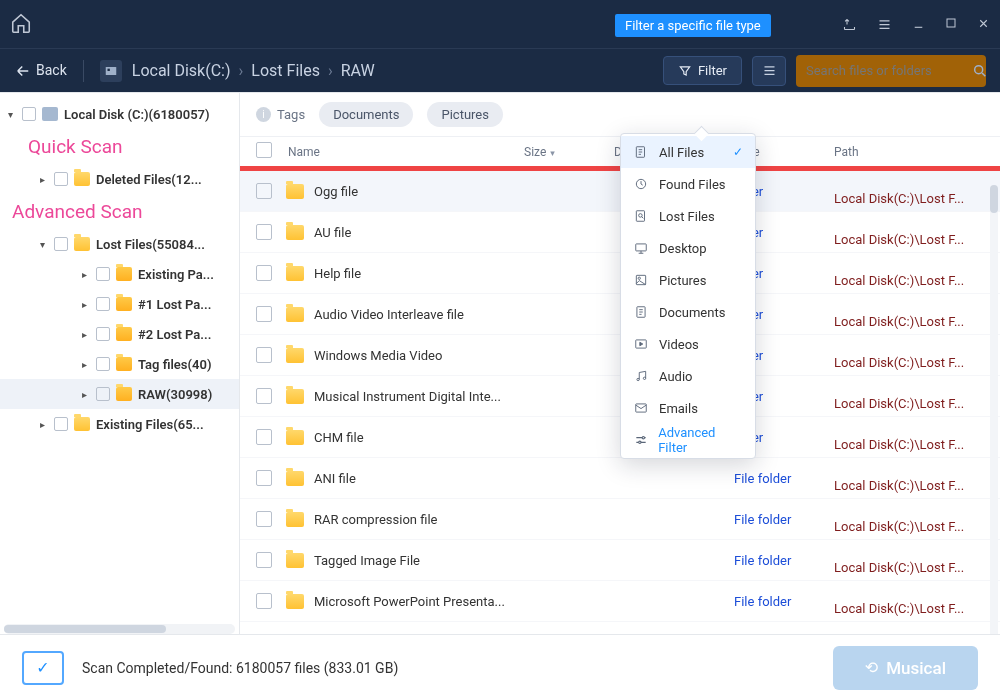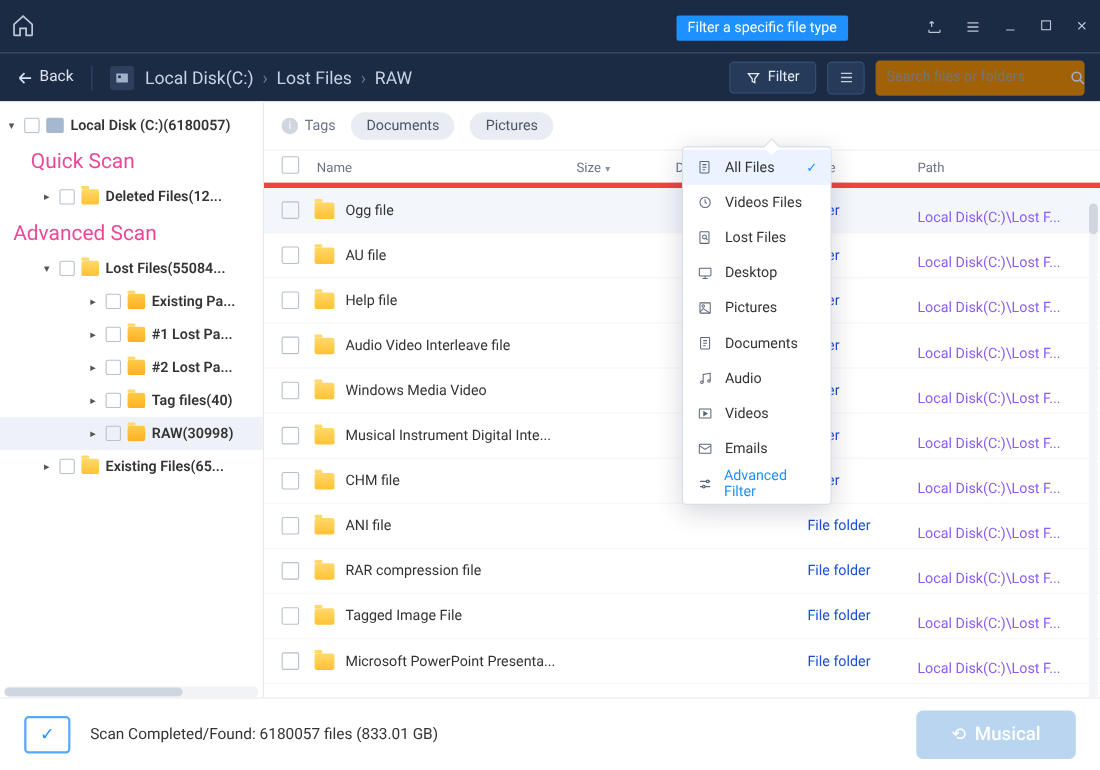--- a/index.html
+++ b/index.html
@@ -56,21 +56,21 @@
 .col-type { width: 100px; }
 .col-path { width: 150px; }
 .sort-ic { font-size: 9px; margin-left: 4px; color: #8a94a6; }
 
 .file-list { flex: 1; overflow-y: auto; }
 .file-row { height: 41px; display: flex; align-items: center; padding: 0 16px; font-size: 13px; color: #333; border-bottom: 1px solid #f5f6f9; cursor: pointer; }
 .file-row .cb { width: 16px; height: 16px; border: 1.5px solid #b8c0cc; border-radius: 2px; flex-shrink: 0; }
 .file-row .fic { width: 18px; height: 15px; margin: 0 10px 0 14px; flex-shrink: 0; }
 .file-row .fname { flex: 1; overflow: hidden; text-overflow: ellipsis; white-space: nowrap; }
 .file-row .ftype { width: 100px; color: #1d4ed8; }
-.file-row .fpath { width: 150px; color: #8b5cf6; overflow: hidden; text-overflow: ellipsis; white-space: nowrap; margin-top: 15px; }
+.file-row .fpath { width: 150px; color: #7f1d1d; overflow: hidden; text-overflow: ellipsis; white-space: nowrap; margin-top: 15px; }
 .file-row.sel { background: #f3f6fb; }
 
 .vscroll { position: absolute; right: 2px; top: 92px; width: 8px; height: 480px; background: #f3f5f8; border-radius: 4px; }
 .vscroll::after { content: ''; position: absolute; top: 0; left: 0; right: 0; height: 28px; background: #cfd6e0; border-radius: 4px; }
 
 .dropdown { position: absolute; left: 620px; top: 8px; width: 136px; background: #fff; border: 1px solid #d8dde6; border-radius: 4px; box-shadow: 0 6px 24px rgba(20,30,50,.18); z-index: 50; padding: 2px 0; margin-top: 32px; }
 .dropdown::before { content: ''; position: absolute; top: -6px; right: 48px; width: 10px; height: 10px; background: #fff; border-left: 1px solid #d8dde6; border-top: 1px solid #d8dde6; transform: rotate(45deg); }
 .dd-item { height: 32px; display: flex; align-items: center; gap: 10px; padding: 0 12px; font-size: 13px; color: #333; cursor: pointer; }
 .dd-item.active { background: #eaf3ff; }
 .dd-item .check { margin-left: auto; color: #1e90ff; font-size: 12px; }
@@ -342,21 +342,21 @@
           <span>All Files</span>
           <span class="check">✓</span>
         </div>
         <div class="dd-item">
           <span class="dd-ic">
             <svg width="14" height="14" viewBox="0 0 24 24" fill="none" stroke="currentColor" stroke-width="1.6">
               <circle cx="12" cy="12" r="8"></circle>
               <path d="M12 7v5l3 2"></path>
             </svg>
           </span>
-          <span>Videos Files</span>
+          <span>Found Files</span>
         </div>
         <div class="dd-item">
           <span class="dd-ic">
             <svg width="14" height="14" viewBox="0 0 24 24" fill="none" stroke="currentColor" stroke-width="1.6">
               <rect x="4" y="3" width="14" height="18" rx="1"></rect>
               <circle cx="11" cy="11" r="3"></circle>
               <path d="M13 13l3 3"></path>
             </svg>
           </span>
           <span>Lost Files</span>
@@ -385,35 +385,35 @@
             <svg width="14" height="14" viewBox="0 0 24 24" fill="none" stroke="currentColor" stroke-width="1.6">
               <rect x="5" y="3" width="14" height="18" rx="1"></rect>
               <path d="M9 8h6M9 12h6M9 16h4"></path>
             </svg>
           </span>
           <span>Documents</span>
         </div>
         <div class="dd-item">
           <span class="dd-ic">
             <svg width="14" height="14" viewBox="0 0 24 24" fill="none" stroke="currentColor" stroke-width="1.6">
+              <rect x="3" y="5" width="18" height="14" rx="1"></rect>
+              <path d="M10 9l5 3-5 3z" fill="currentColor"></path>
+            </svg>
+          </span>
+          <span>Videos</span>
+        </div>
+        <div class="dd-item">
+          <span class="dd-ic">
+            <svg width="14" height="14" viewBox="0 0 24 24" fill="none" stroke="currentColor" stroke-width="1.6">
               <path d="M9 18V6l11-2v12"></path>
               <circle cx="7" cy="18" r="2"></circle>
               <circle cx="18" cy="16" r="2"></circle>
             </svg>
           </span>
           <span>Audio</span>
-        </div>
-        <div class="dd-item">
-          <span class="dd-ic">
-            <svg width="14" height="14" viewBox="0 0 24 24" fill="none" stroke="currentColor" stroke-width="1.6">
-              <rect x="3" y="5" width="18" height="14" rx="1"></rect>
-              <path d="M10 9l5 3-5 3z" fill="currentColor"></path>
-            </svg>
-          </span>
-          <span>Videos</span>
         </div>
         <div class="dd-item">
           <span class="dd-ic">
             <svg width="14" height="14" viewBox="0 0 24 24" fill="none" stroke="currentColor" stroke-width="1.6">
               <rect x="3" y="5" width="18" height="14" rx="1"></rect>
               <path d="M3 7l9 6 9-6"></path>
             </svg>
           </span>
           <span>Emails</span>
         </div>

